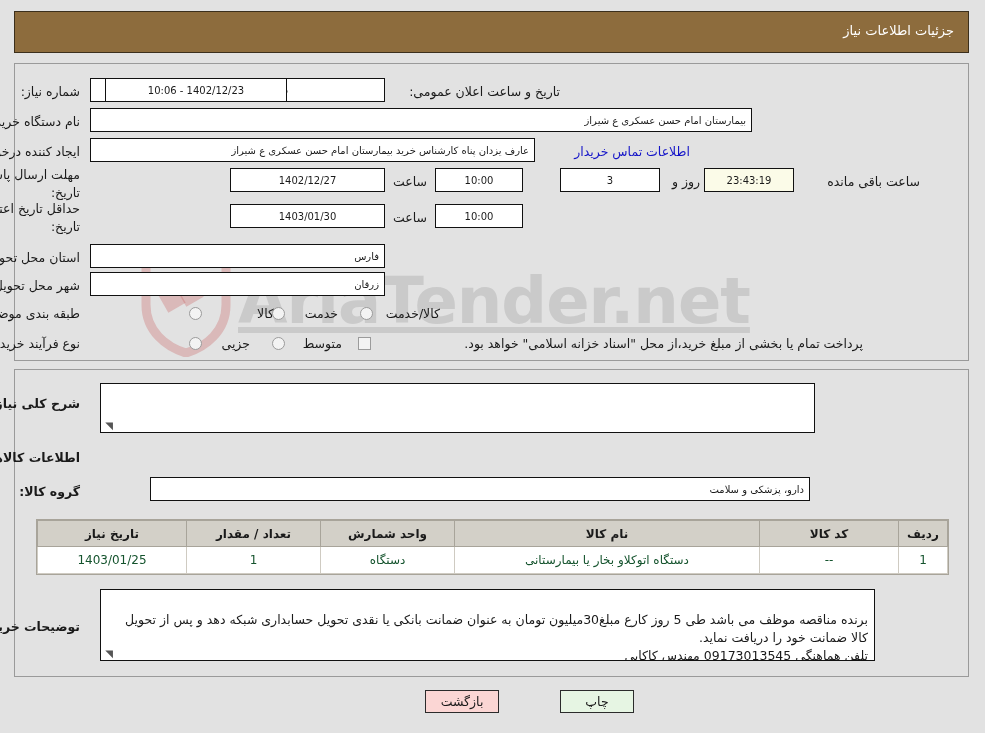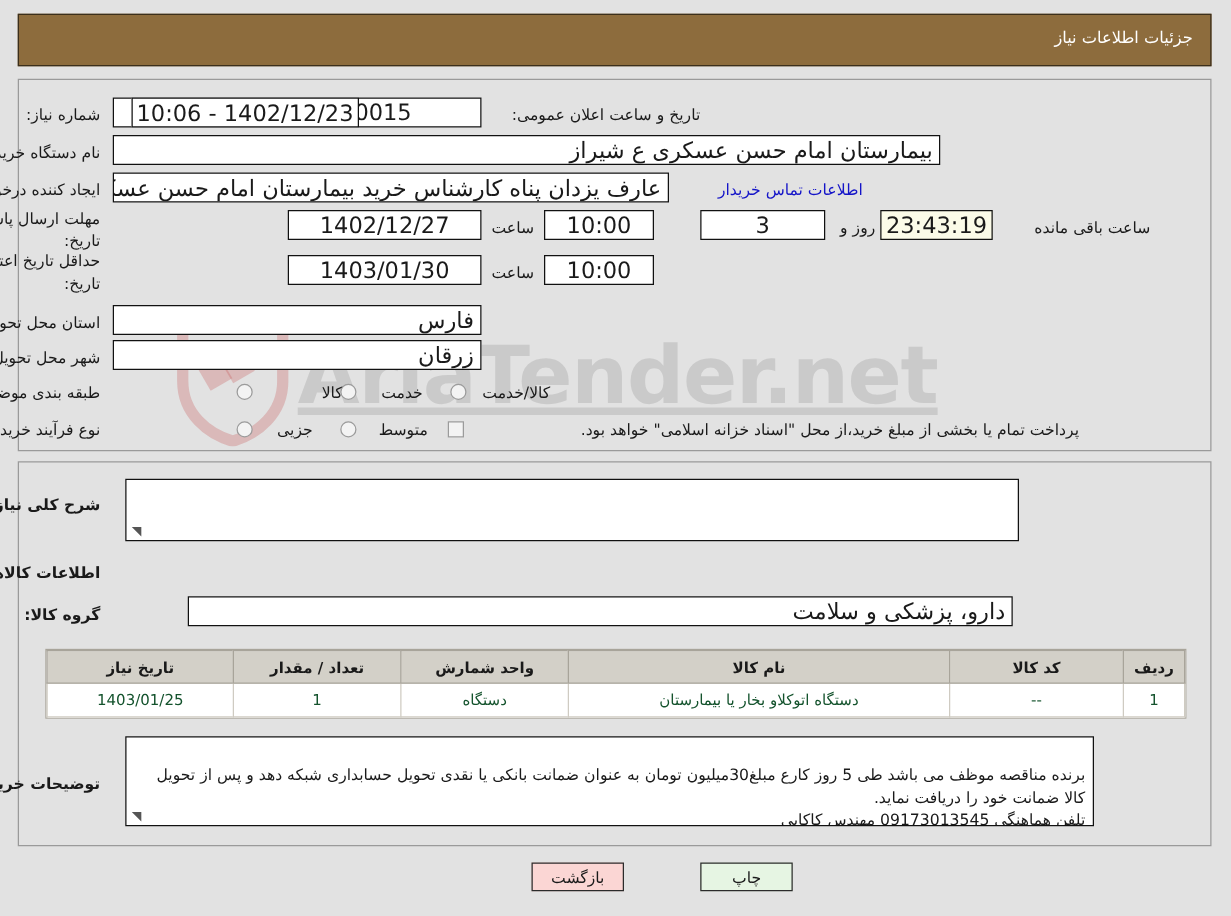--- a/index.html
+++ b/index.html
@@ -90,21 +90,21 @@
     z-index: 3;
   }
   .lbl.b { font-weight: bold; }
   .lbl.link { color: #1414c8; }
 
   .fld {
     position: absolute;
     box-sizing: border-box;
     background: #ffffff;
     border: 1px solid #111111;
-    font-size: 18px;
+    font-size: 10px;
     color: #1a1a1a;
     z-index: 3;
     display: flex;
     align-items: center;
     padding: 0 5px;
     overflow: hidden;
     white-space: nowrap;
   }
   .fld.center { justify-content: center; }
   .fld.right  { justify-content: flex-start; }
@@ -304,21 +304,21 @@
           <th>نام کالا</th>
           <th style="width:125px;">واحد شمارش</th>
           <th style="width:125px;">تعداد / مقدار</th>
           <th style="width:140px;">تاریخ نیاز</th>
         </tr>
       </thead>
       <tbody>
         <tr>
           <td>1</td>
           <td>--</td>
-          <td>دستگاه اتوکلاو بخار یا بیمارستان</td>
+          <td>دستگاه اتوکلاو بخار یا بیمارستانی</td>
           <td>دستگاه</td>
           <td>1</td>
           <td>1403/01/25</td>
         </tr>
       </tbody>
     </table>
   </div>
 
   <span class="lbl b" style="right:905px; top:619px;">توضیحات خریدار:</span>
   <div class="ta" style="right:110px; top:589px; width:775px; height:72px;">

